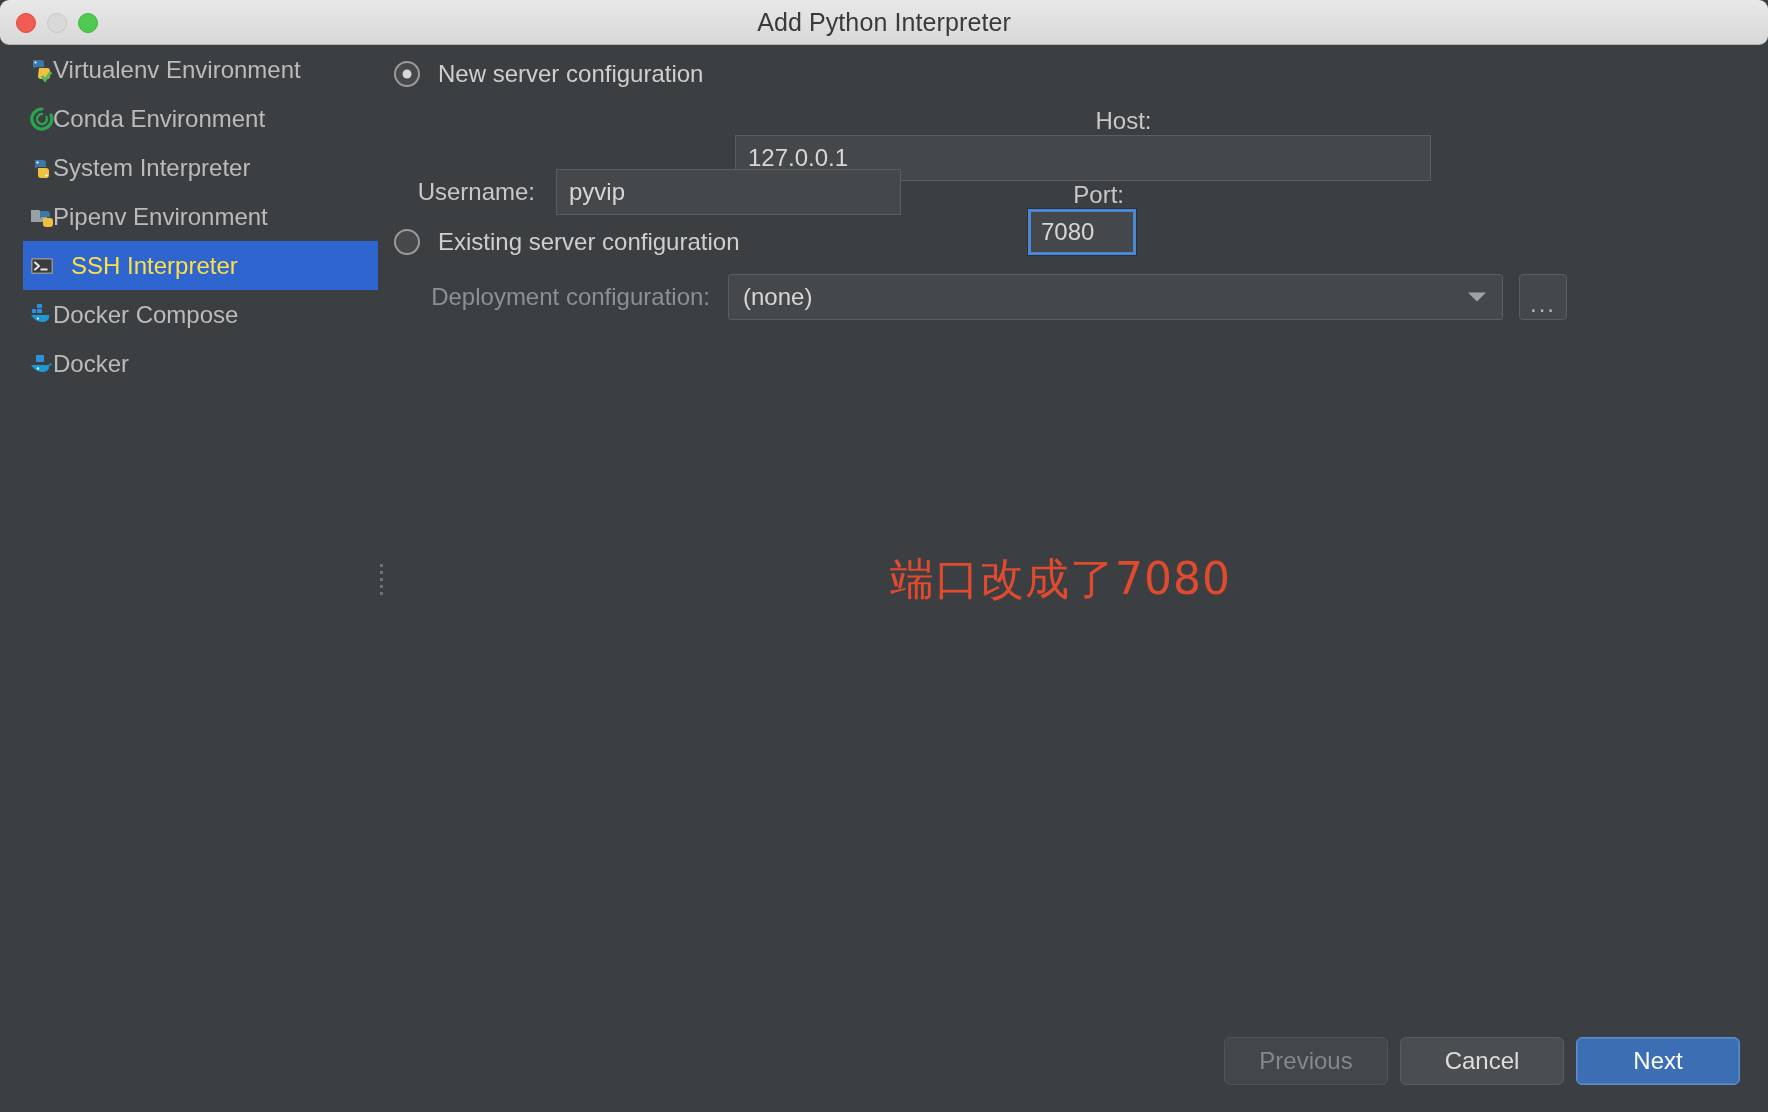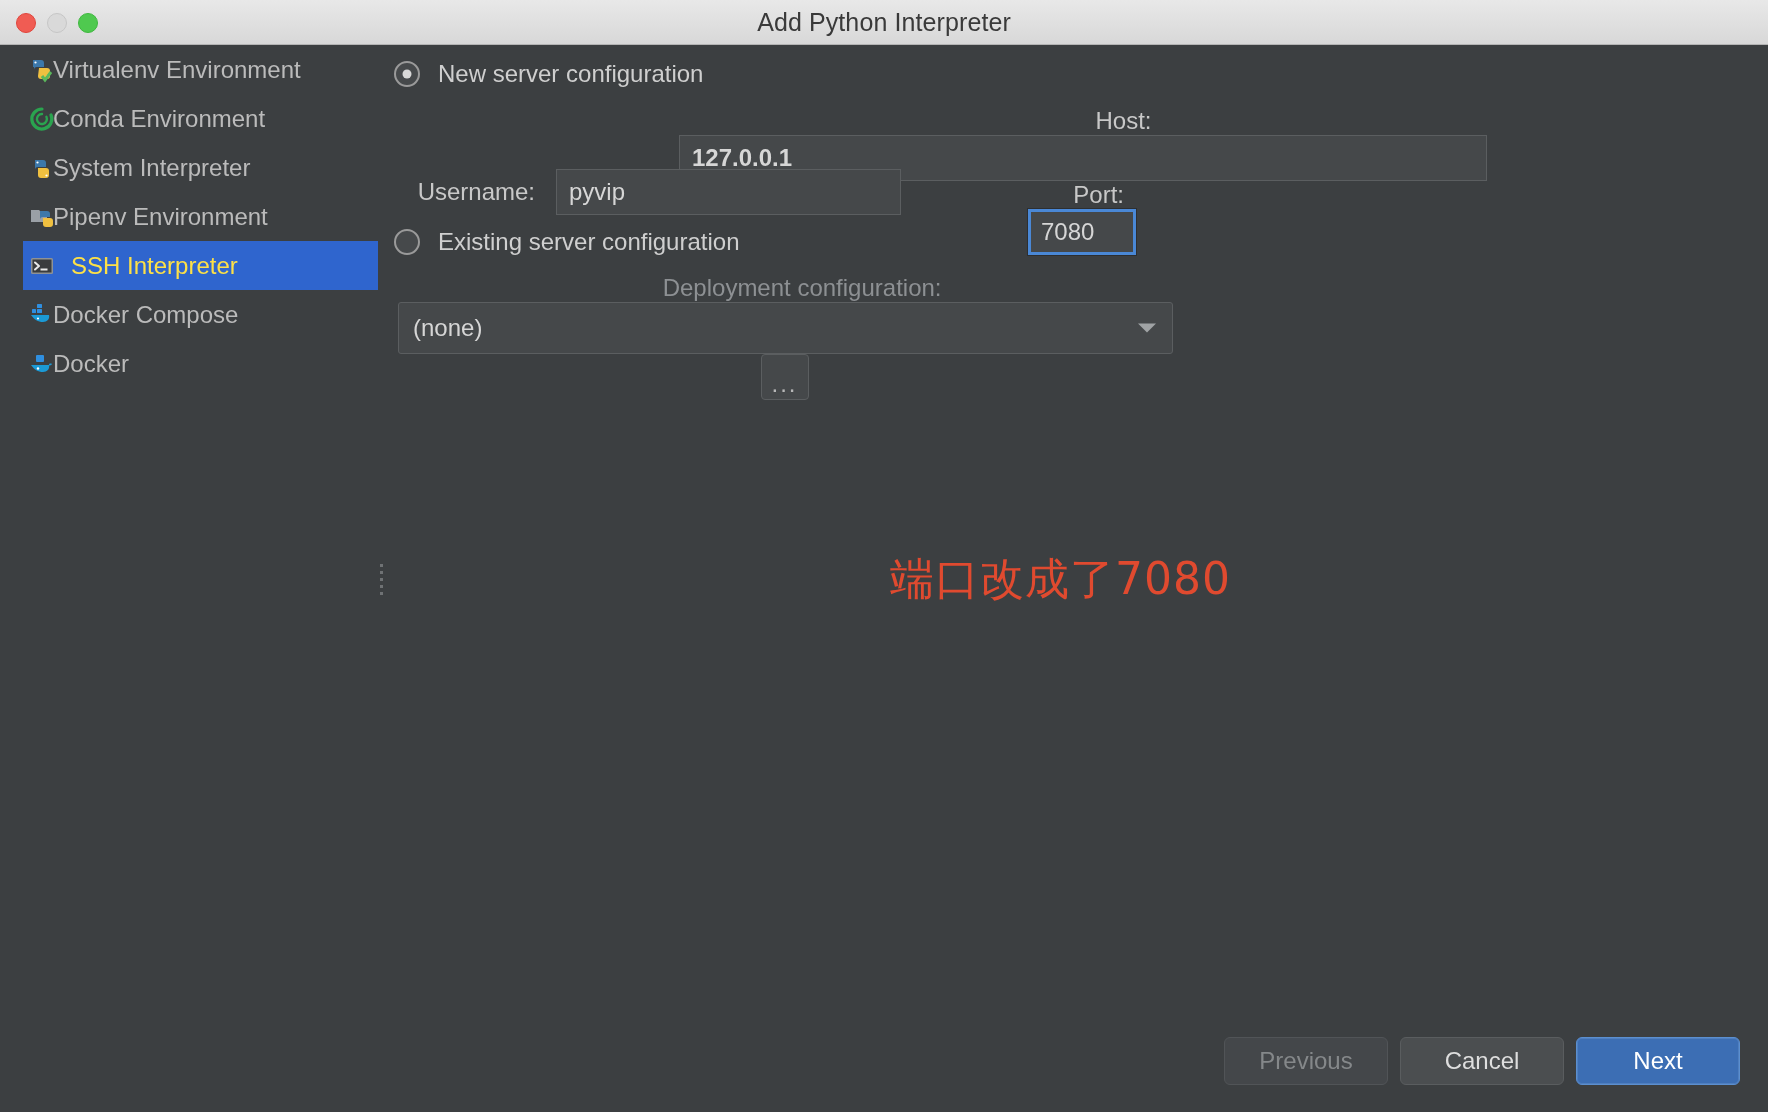--- a/index.html
+++ b/index.html
@@ -14,21 +14,21 @@
     width: 1768px; height: 1112px;
     background: #3c3f41;
   }
 
   
   #titlebar {
     position: relative;
     height: 45px;
     background: linear-gradient(to bottom, #e8e8e8 0%, #d8d8d8 100%);
     border-bottom: 1px solid #b4b4b4;
-    display: flex; align-items: center; justify-content: center;
+    display: flex; align-items: center; justify-content: center; border-radius: 9px;
   }
   #traffic {
     position: absolute; left: 16px; top: 0; height: 45px;
     display: flex; align-items: center; gap: 11px;
   }
   .light { width: 20px; height: 20px; border-radius: 50%; display:block; }
   .light.red    { background: #f05c53; border: 1px solid #e0453c; }
   .light.yellow { background: #d9d9d9; border: 1px solid #c6c6c6; }
   .light.green  { background: #4fc94f; border: 1px solid #3fb83f; }
   #title-text {
@@ -101,21 +101,21 @@
     border: 3px solid #4a88d6;
     box-shadow: 0 0 0 1px #2d2f31;
     padding: 0 10px;
   }
 
   .combo {
     position: relative;
     background: #45484a;
     border: 1px solid #5b5e60;
     border-radius: 3px;
-    height: 52px;
+    height: 46px;
     display: flex; align-items: center;
     color: #d6d6d6; font-size: 24px;
     padding-left: 14px;
   }
   .combo .chev {
     position: absolute; right: 16px; top: 50%;
     transform: translateY(-50%);
     width: 0; height: 0;
     border-left: 9px solid transparent;
     border-right: 9px solid transparent;
@@ -289,36 +289,36 @@
 
     <div id="pane">
 
       <div class="radio-row" style="position:absolute; left:14px; top:9px;">
         <span class="radio checked"></span>
         <span class="radio-label">New server configuration</span>
       </div>
 
       <div style="position:absolute; left:0px; top:62px; width:100%; display:flex; align-items:center;flex-direction:column;">
         <span class="field-label" style="width:155px;">Host:</span>
-        <input class="textfield" style="margin-left: 18px; width: 808px; font-weight: bold;" readonly="" value="127.0.0.1">
+        <input class="textfield" style="margin-left: 18px; width: 696px;" readonly="" value="127.0.0.1">
         <span class="field-label" style="width:80px; margin-left:20px;">Port:</span>
         <input class="textfield focused" style="margin-left: 16px; width: 108px;" readonly="" value="7080">
       </div>
 
       <div style="position:absolute; left:0px; top:124px; display:flex; align-items:center;">
         <span class="field-label" style="width:155px;">Username:</span>
         <input class="textfield" style="margin-left: 21px; width: 345px;" readonly="" value="pyvip">
       </div>
 
       <div class="radio-row" style="position:absolute; left:14px; top:177px;">
         <span class="radio"></span>
         <span class="radio-label">Existing server configuration</span>
       </div>
 
-      <div style="position:absolute; left:0px; top:229px; display:flex; align-items:center;flex-direction:column;">
+      <div style="position:absolute; left:0px; top:229px; display:flex; align-items:center;">
         <span class="field-label disabled" style="width:330px;">Deployment configuration:</span>
         <div class="combo" style="margin-left:18px; width:775px;">
           <span>(none)</span>
           <span class="chev"></span>
         </div>
         <div class="ellipsis-btn" style="margin-left:16px;">
           <span>...</span>
         </div>
       </div>
     </div>

